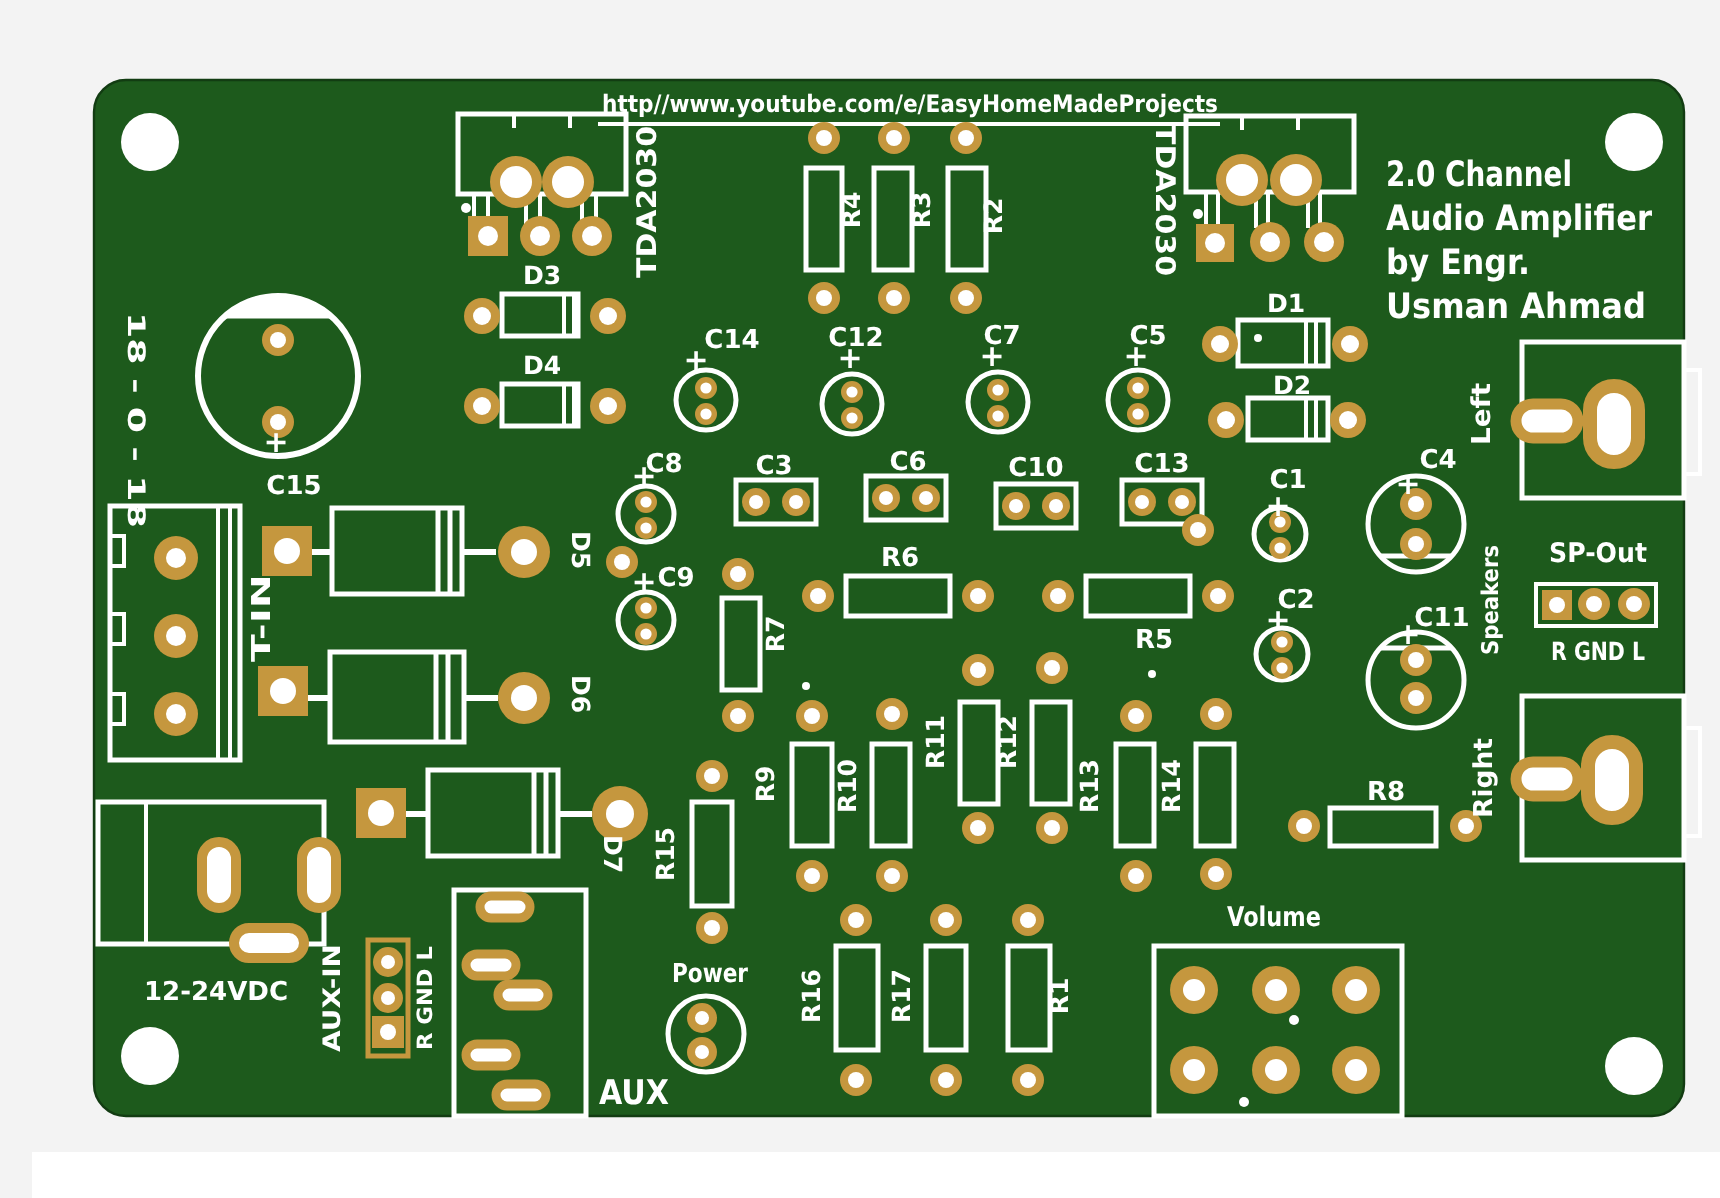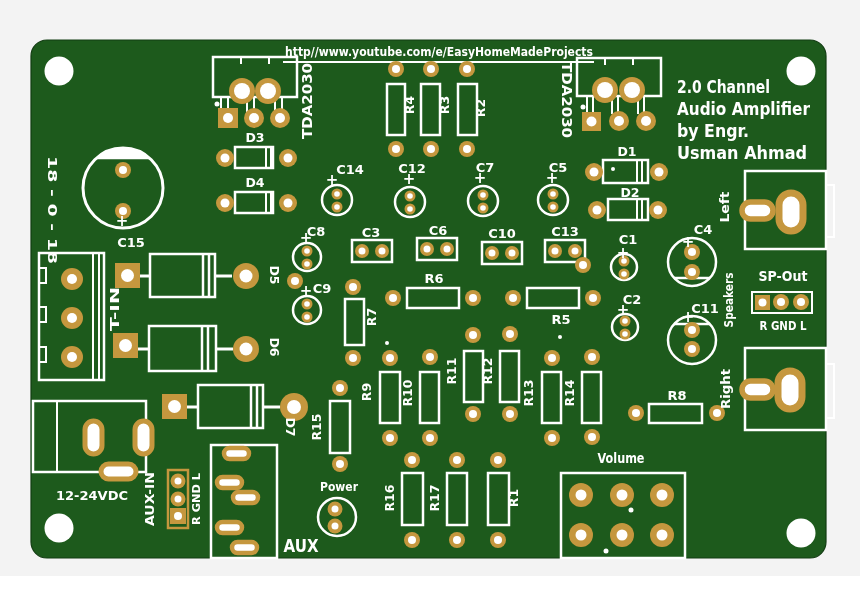--- a/index.html
+++ b/index.html
@@ -1,18 +1,18 @@
 <!DOCTYPE html>
 <html><head>
 <meta charset="utf-8">
 <style>
   html,body{margin:0;padding:0;}
   body{width:860px;height:599px;overflow:hidden;background:#f3f3f3;
        font-family:"DejaVu Sans",sans-serif;}
-  .stage{position:relative;width:705px;height:599px;}
+  .stage{position:relative;width:705px;height:599px;margin-left:16px;}
   svg{display:block;}
   text{font-family:"DejaVu Sans",sans-serif;font-weight:700;}
 </style>
 </head>
 <body>
 
 <div class="stage">
   <svg id="pcb" width="860" height="599" viewBox="0 0 860 599">
       <rect x="0" y="0" width="860" height="599" fill="#f3f3f3"></rect>
       <rect x="0" y="576" width="860" height="23" fill="#ffffff"></rect>

